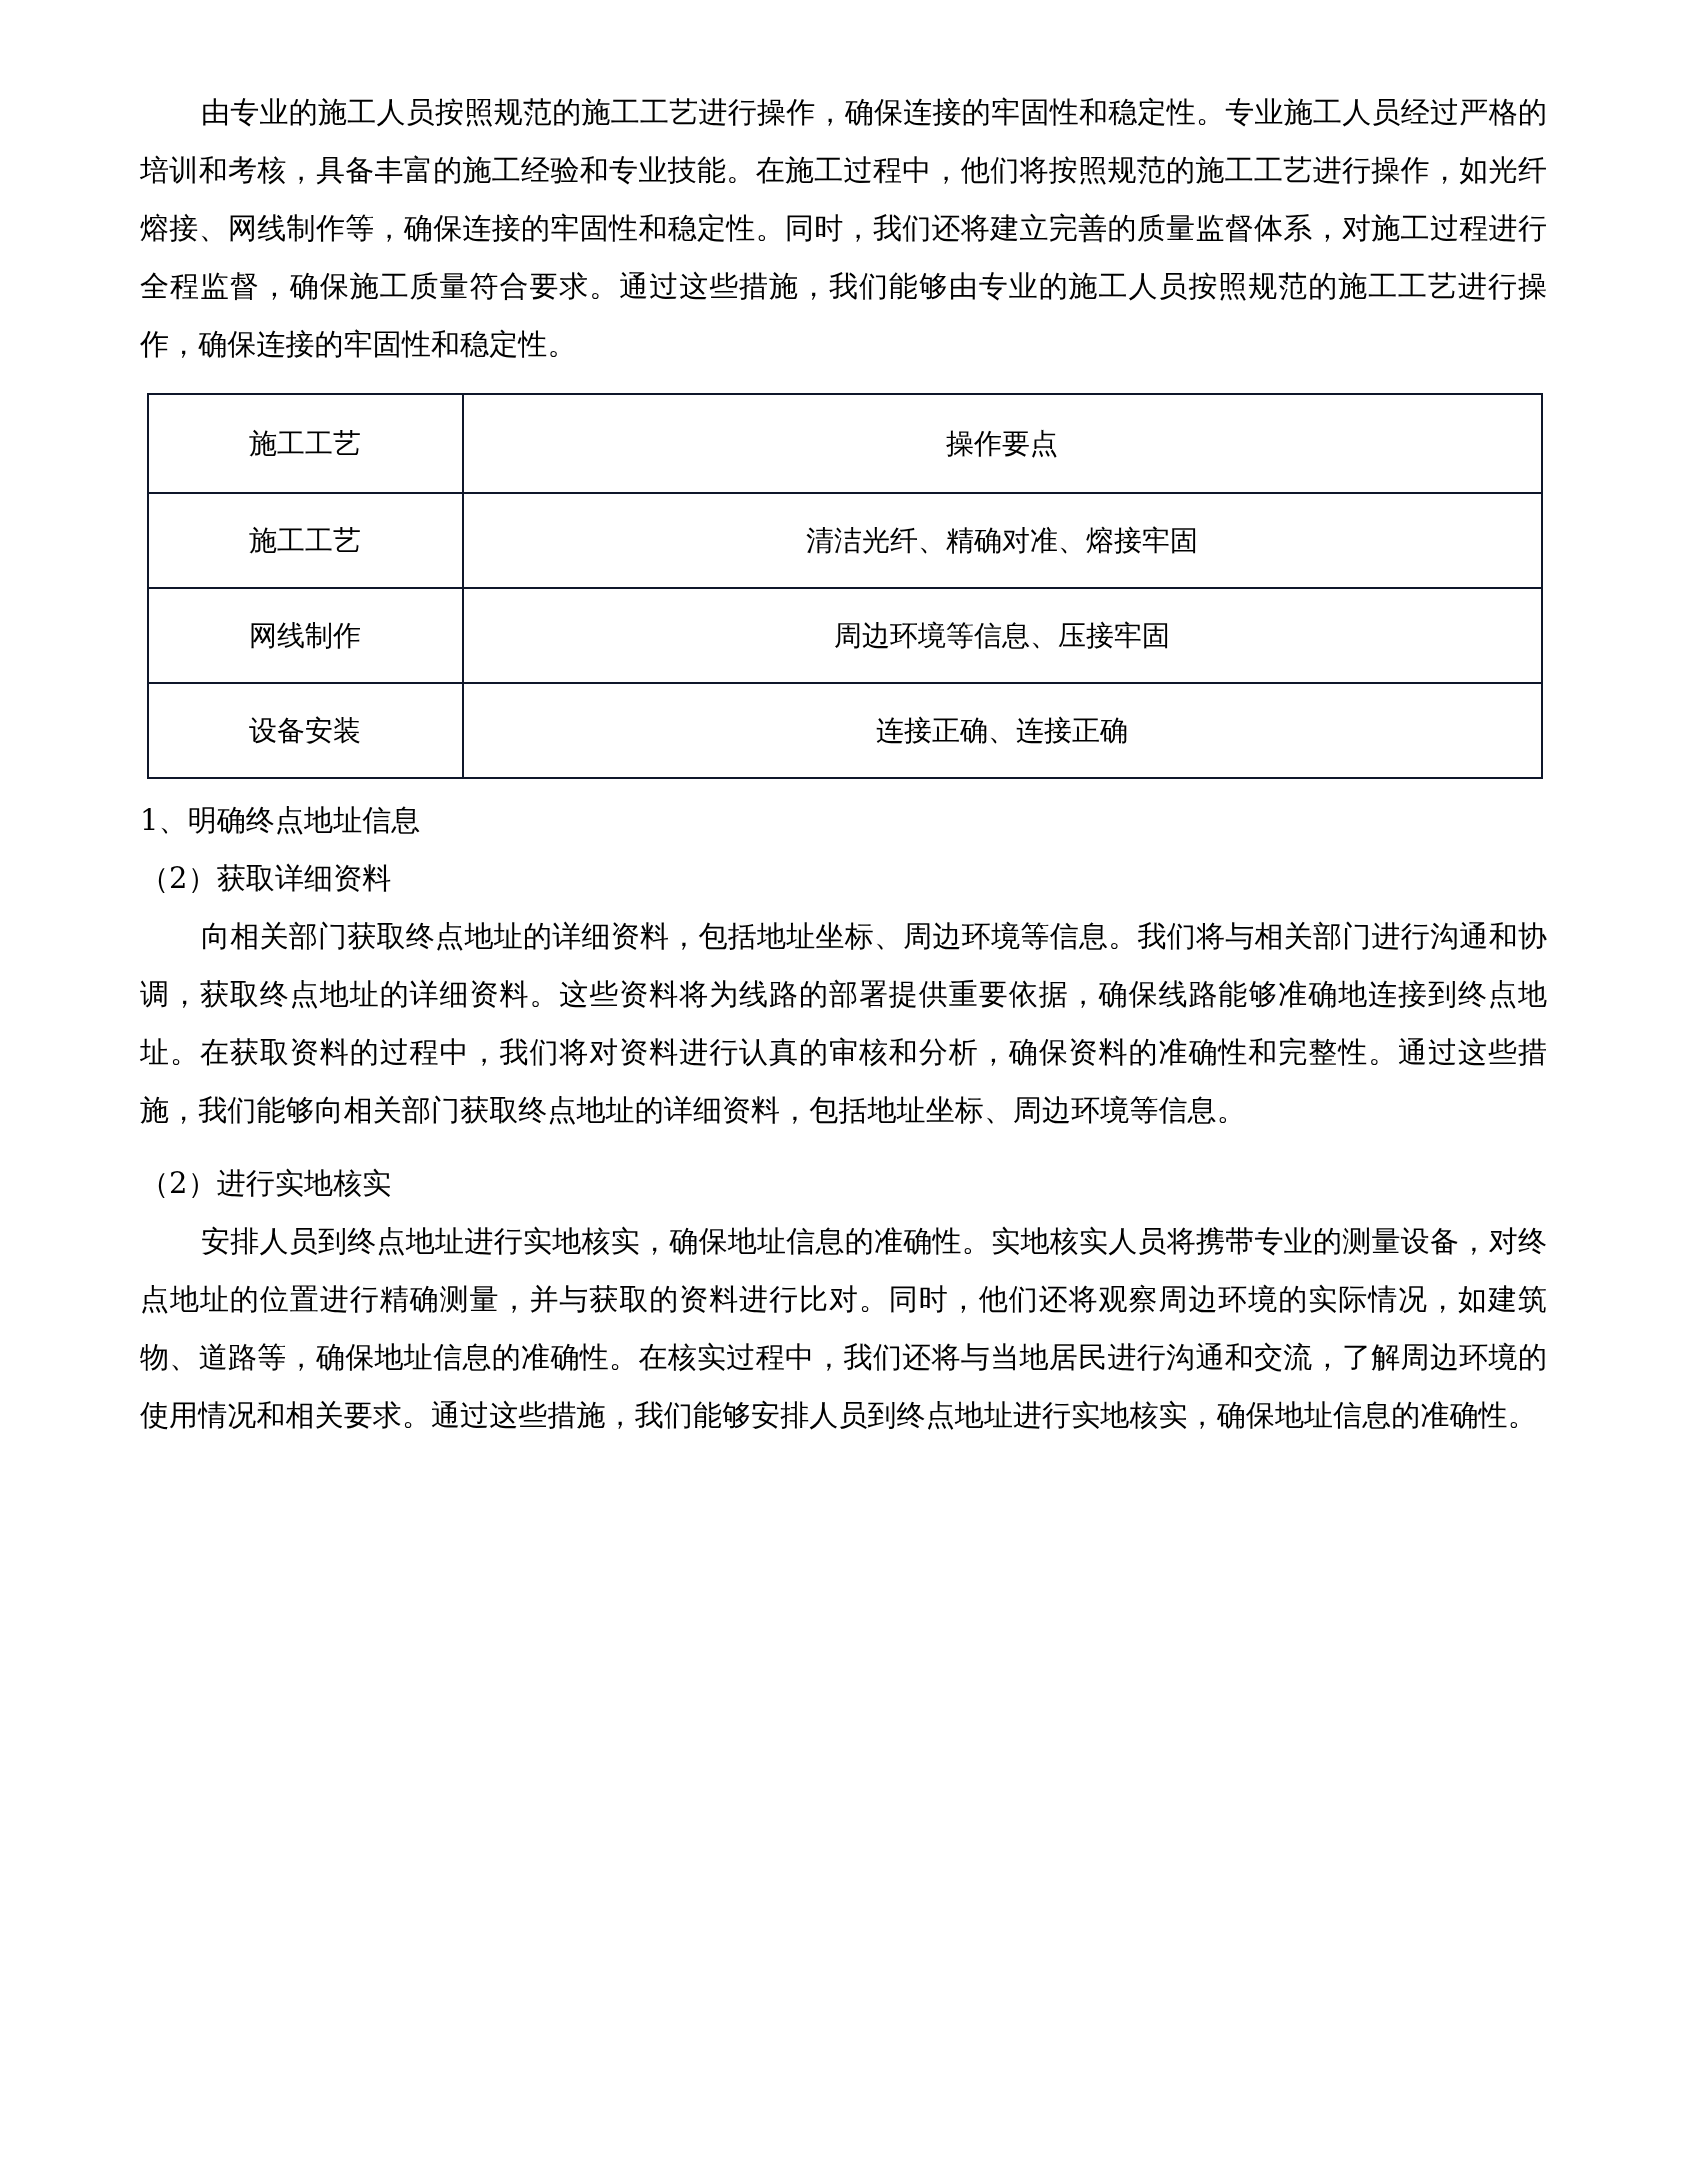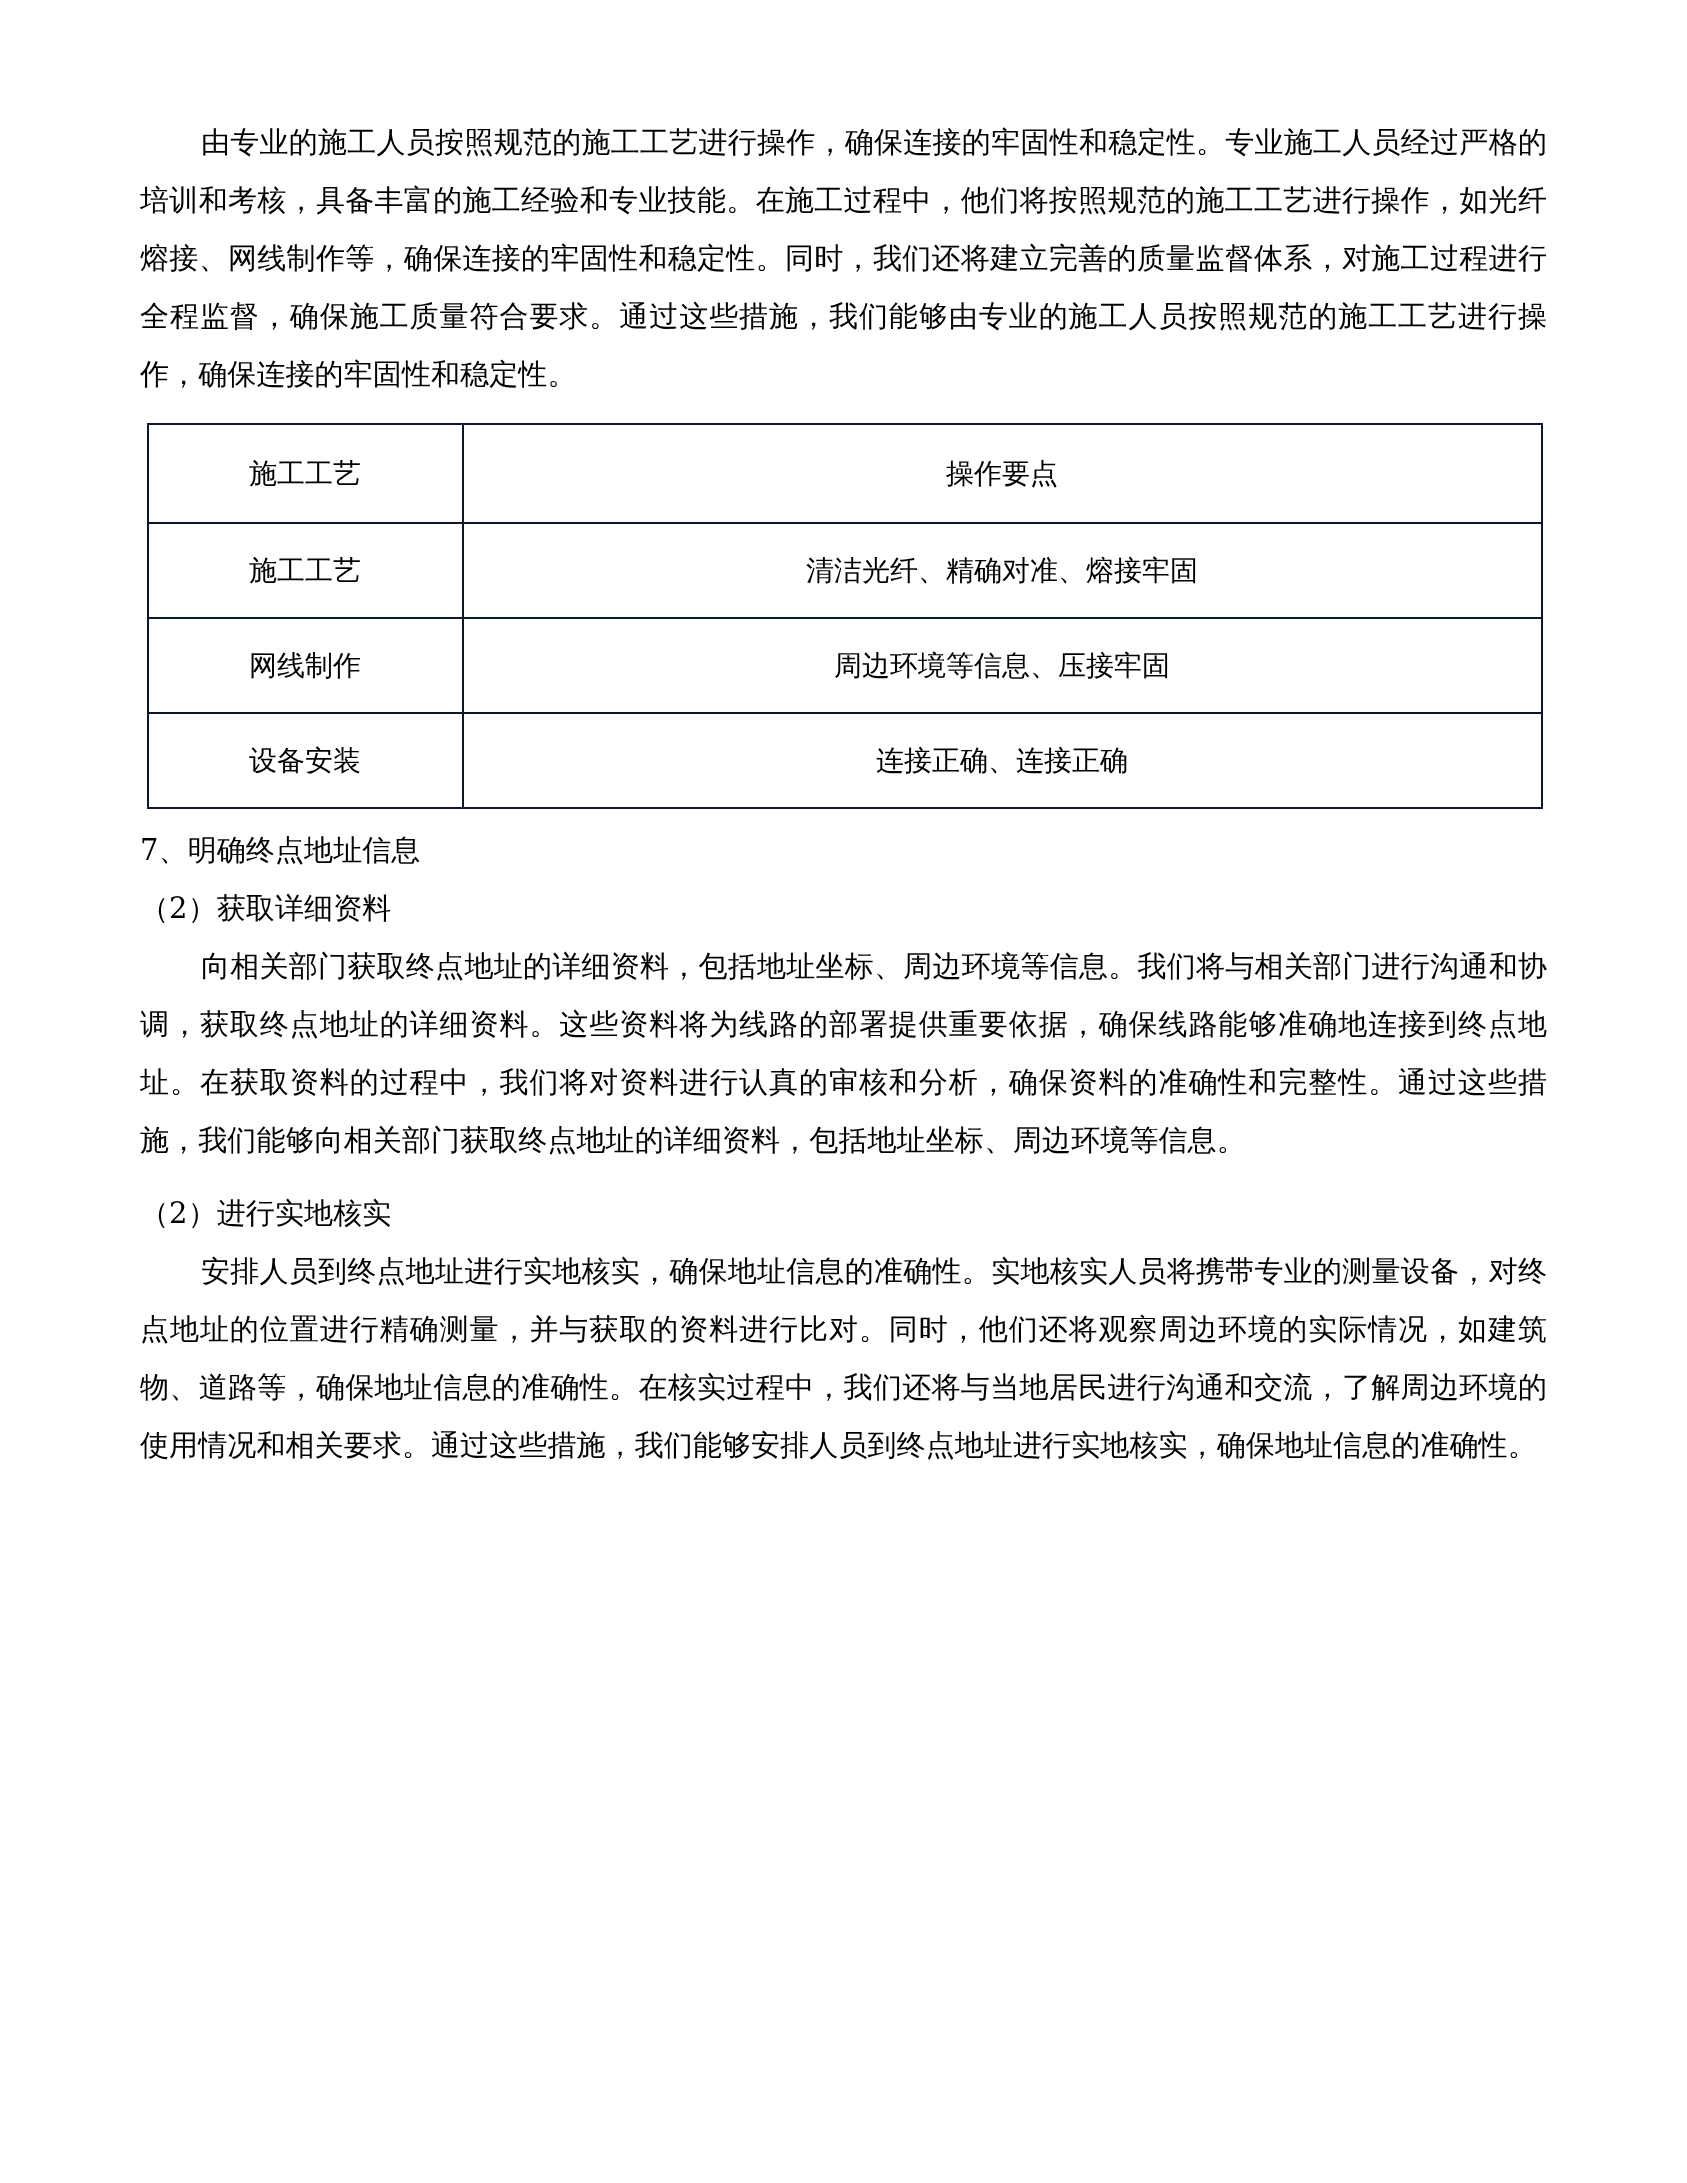--- a/index.html
+++ b/index.html
@@ -12,21 +12,21 @@
     height: 2183px;
     font-family: "DejaVu Serif", "Liberation Serif", serif;
     color: #000000;
     -webkit-font-smoothing: antialiased;
   }
   .page {
     position: relative;
     width: 1687px;
     height: 2183px;
     box-sizing: border-box;
-    padding: 113px 140px 0 140px;
+    padding: 83px 140px 0 140px;
     background: #ffffff;
   }
   .body-text {
     font-size: 29px;
     line-height: 58px;
     text-align: justify;
     text-justify: inter-ideograph;
     letter-spacing: 0.1px;
     margin: 0;
     word-break: break-all;
@@ -99,21 +99,21 @@
         <td class="col-b">周边环境等信息、压接牢固</td>
       </tr>
       <tr>
         <td class="col-a">设备安装</td>
         <td class="col-b">连接正确、连接正确</td>
       </tr>
     </tbody>
   </table>
 
 
-  <p class="body-text sub-heading">7、明确终点地址信息</p>
+  <p class="body-text sub-heading">1、明确终点地址信息</p>
 
   <p class="body-text sub-heading-paren">（2）获取详细资料</p>
 
   <p class="body-text indent2">向相关部门获取终点地址的详细资料，包括地址坐标、周边环境等信息。我们将与相关部门进行沟通和协调，获取终点地址的详细资料。这些资料将为线路的部署提供重要依据，确保线路能够准确地连接到终点地址。在获取资料的过程中，我们将对资料进行认真的审核和分析，确保资料的准确性和完整性。通过这些措施，我们能够向相关部门获取终点地址的详细资料，包括地址坐标、周边环境等信息。</p>
 
   <div class="spacer-md"></div>
 
   <p class="body-text sub-heading-paren">（2）进行实地核实</p>
 
   <p class="body-text indent2">安排人员到终点地址进行实地核实，确保地址信息的准确性。实地核实人员将携带专业的测量设备，对终点地址的位置进行精确测量，并与获取的资料进行比对。同时，他们还将观察周边环境的实际情况，如建筑物、道路等，确保地址信息的准确性。在核实过程中，我们还将与当地居民进行沟通和交流，了解周边环境的使用情况和相关要求。通过这些措施，我们能够安排人员到终点地址进行实地核实，确保地址信息的准确性。</p>

